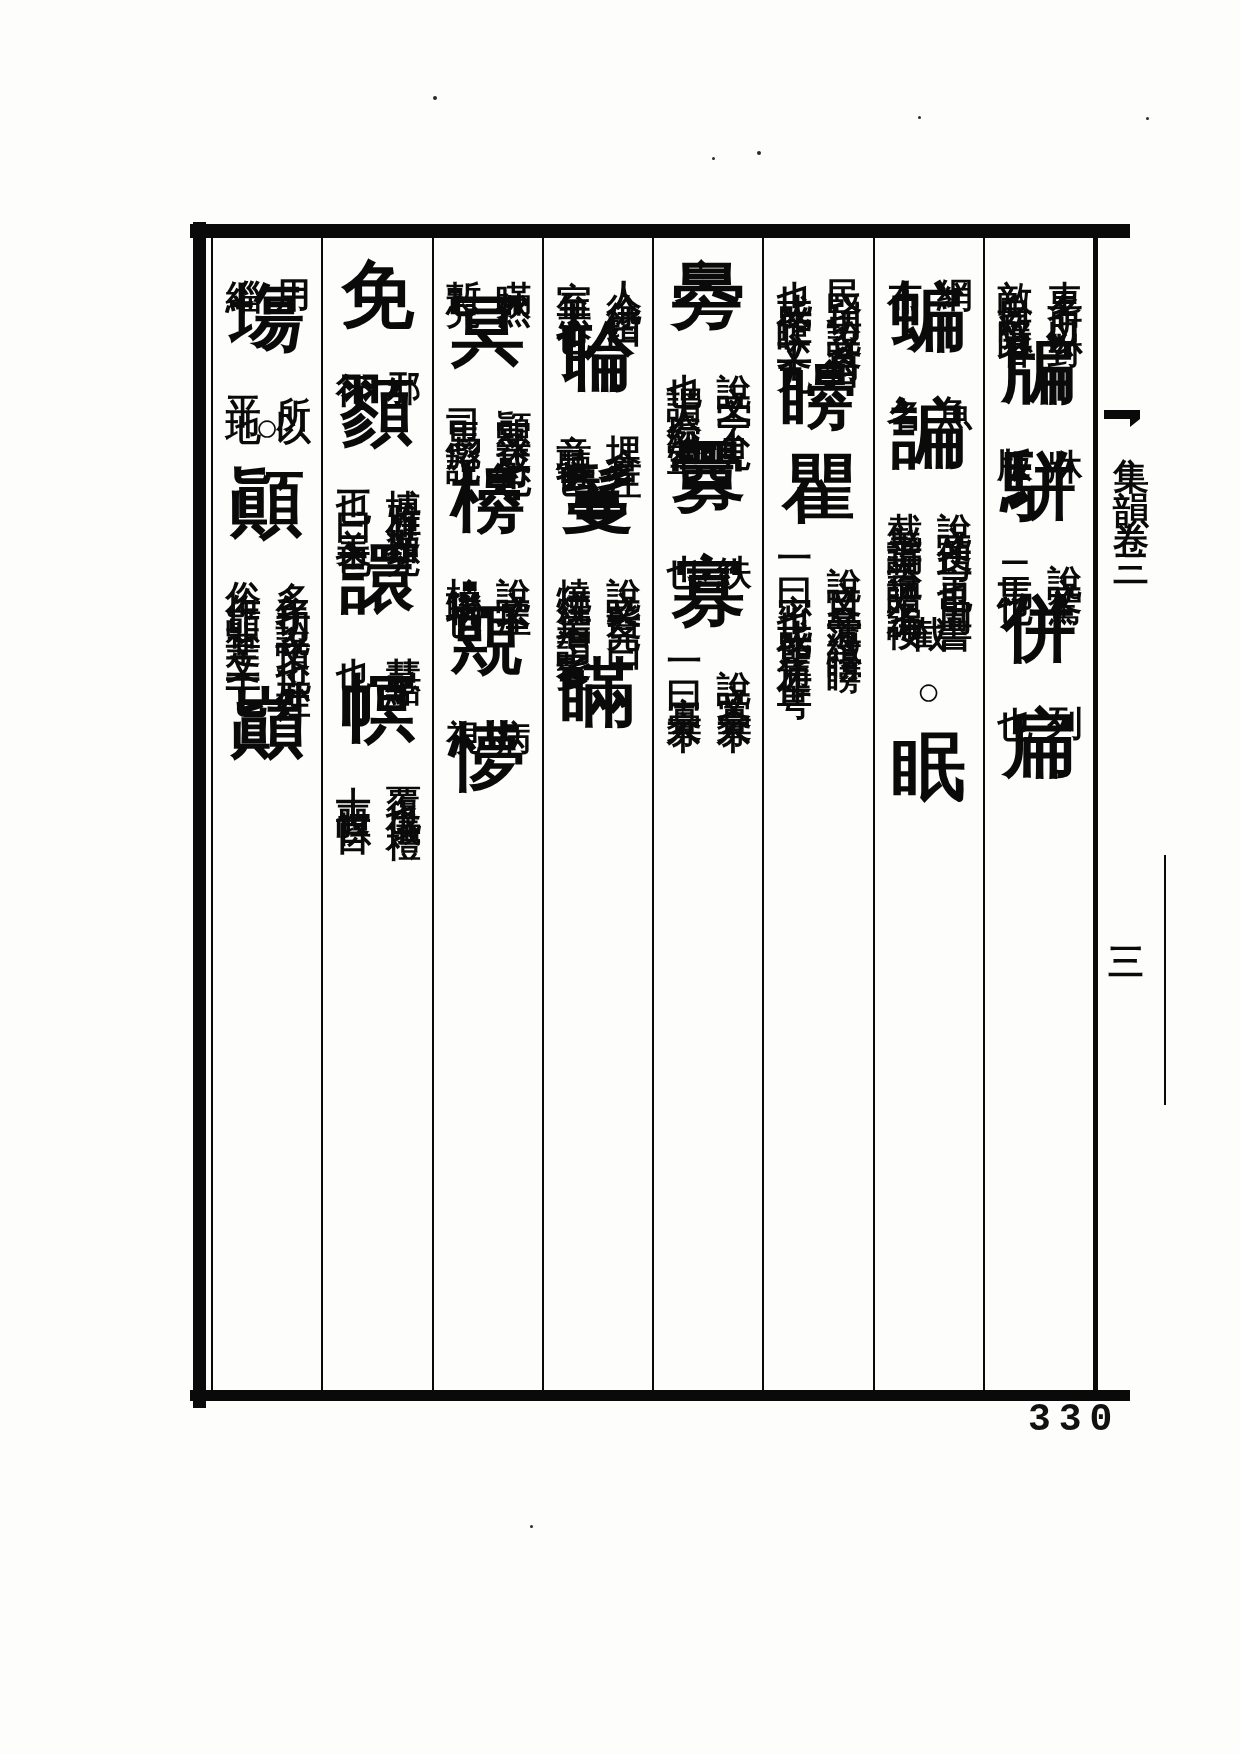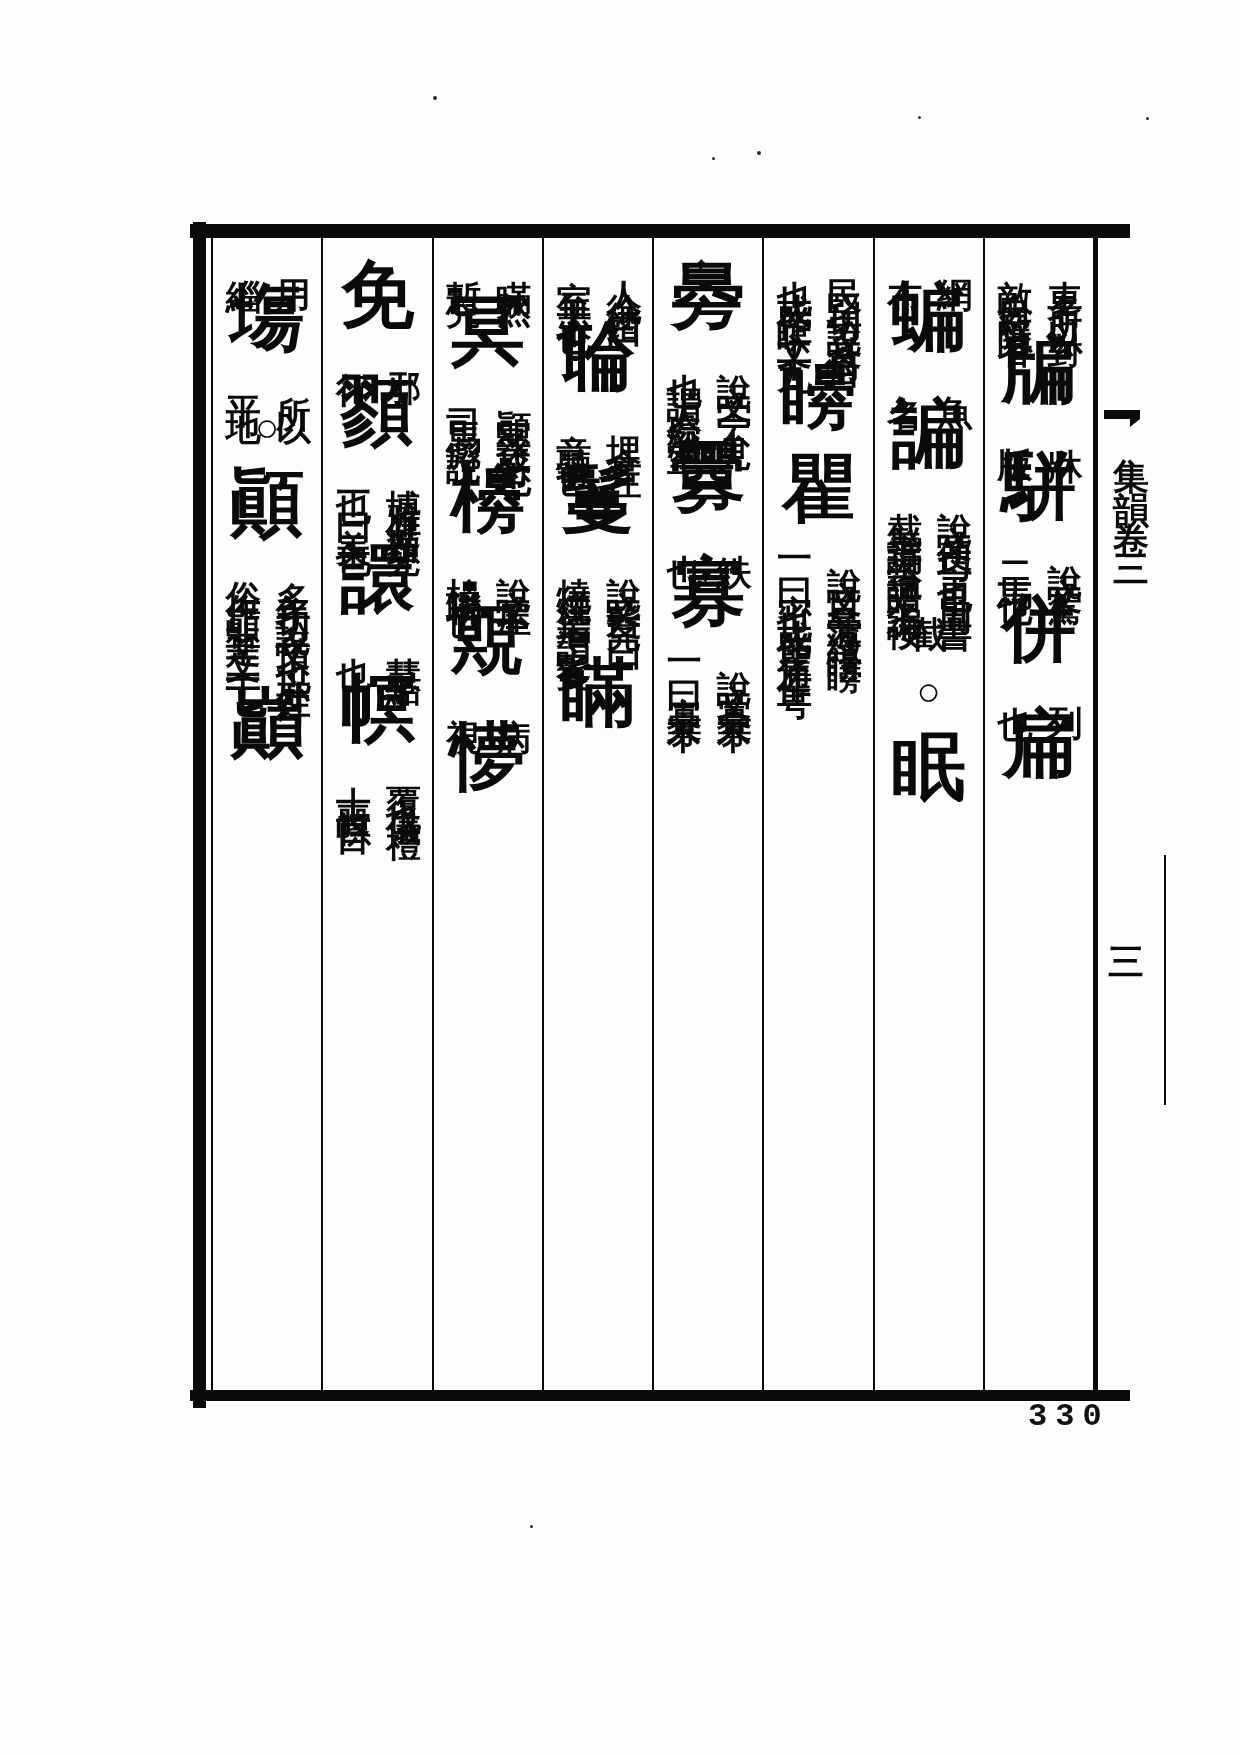--- a/index.html
+++ b/index.html
@@ -56,21 +56,21 @@
     writing-mode:vertical-rl;text-orientation:upright;
     font-size:36px;font-weight:bold;letter-spacing:32px;
   }
   #banxin-leaf{
     position:absolute;left:8px;top:700px;font-size:36px;font-weight:bold;
   }
   
   #page-number{
     position:absolute;left:1028px;top:1398px;
     font-family:"Liberation Mono","DejaVu Sans Mono",monospace;
-    font-size:32px;font-weight:bold;letter-spacing:8px;color:#111;
+    font-size:38px;font-weight:bold;letter-spacing:8px;color:#111;
   }
   
   .speck{position:absolute;background:#2a2a2a;border-radius:50%;}
 </style>
 </head>
 <body>
 
 <div class="b" id="border-top"></div>
 <div class="b" id="border-bottom"></div>
 <div class="b" id="border-left-outer"></div>

